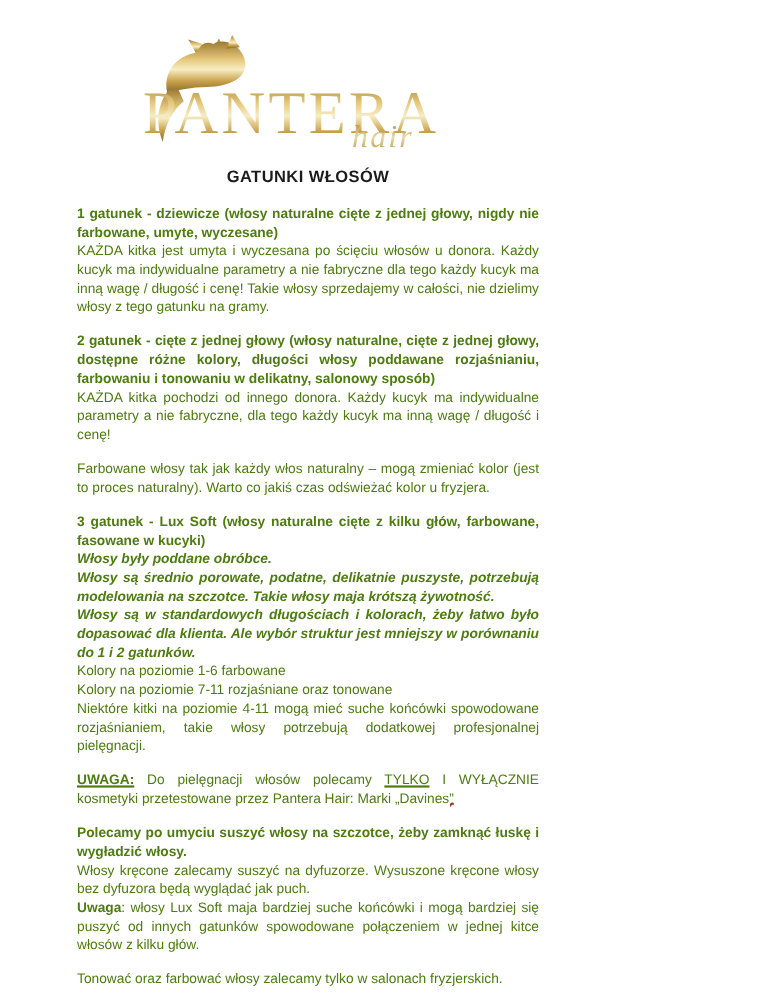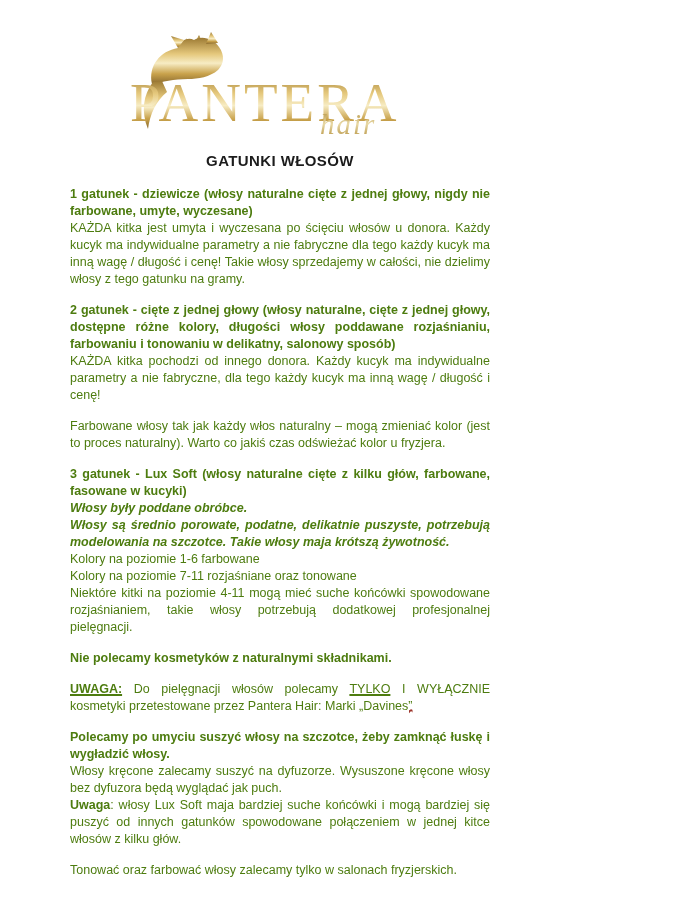--- a/index.html
+++ b/index.html
@@ -102,26 +102,26 @@
     <p class="bold">2 gatunek - cięte z jednej głowy (włosy naturalne, cięte z jednej głowy, dostępne różne kolory, długości włosy poddawane rozjaśnianiu, farbowaniu i tonowaniu w delikatny, salonowy sposób)</p>
     <p>KAŻDA kitka pochodzi od innego donora.  Każdy kucyk ma indywidualne parametry a nie fabryczne, dla tego każdy kucyk ma inną wagę / długość i cenę!</p>
   </div>
 
   <div class="block">Farbowane włosy tak jak każdy włos naturalny – mogą zmieniać kolor (jest to proces naturalny). Warto co jakiś czas odświeżać kolor u fryzjera.</div>
 
   <div class="block">
     <p class="bold">3 gatunek - Lux Soft (włosy naturalne cięte z kilku głów, farbowane, fasowane w kucyki)</p>
     <p class="bi">Włosy były poddane obróbce.</p>
     <p class="bi">Włosy są średnio porowate, podatne, delikatnie puszyste, potrzebują modelowania na szczotce. Takie włosy maja krótszą żywotność.</p>
+    <p class="bi">Włosy są w standardowych długościach i kolorach, żeby łatwo było dopasować dla klienta. Ale wybór struktur jest mniejszy w porównaniu do 1 i 2 gatunków.</p>
     <p class="left">Kolory na poziomie 1-6 farbowane</p>
     <p class="left">Kolory na poziomie 7-11 rozjaśniane oraz tonowane</p>
     <p>Niektóre kitki na poziomie 4-11 mogą mieć suche końcówki spowodowane rozjaśnianiem, takie włosy potrzebują dodatkowej profesjonalnej pielęgnacji.</p>
   </div>
 
-  <div class="block bold left">Nie polecamy kosmetyków z naturalnymi składnikami.</div>
 
   <div class="block">
     <span class="bold u">UWAGA:</span><span> Do pielęgnacji włosów polecamy </span><span class="u">TYLKO</span><span> I WYŁĄCZNIE kosmetyki przetestowane przez Pantera Hair: Marki </span><span class="squiggle">„Davines”</span>
   </div>
 
   <div class="block">
     <p class="bold">Polecamy po umyciu suszyć włosy na szczotce, żeby zamknąć łuskę i wygładzić włosy.</p>
     <p>Włosy kręcone zalecamy suszyć na dyfuzorze. Wysuszone kręcone włosy bez dyfuzora będą wyglądać jak puch.</p>
     <p><span class="bold">Uwaga</span><span>: włosy Lux Soft maja bardziej suche końcówki i mogą bardziej się puszyć od innych gatunków spowodowane połączeniem w jednej kitce włosów z kilku głów.</span></p>
   </div>

